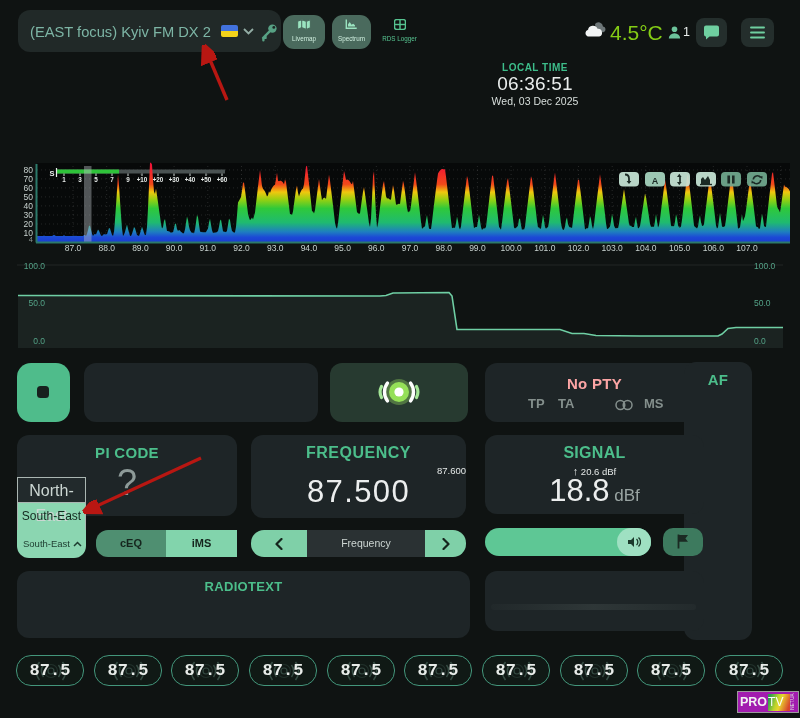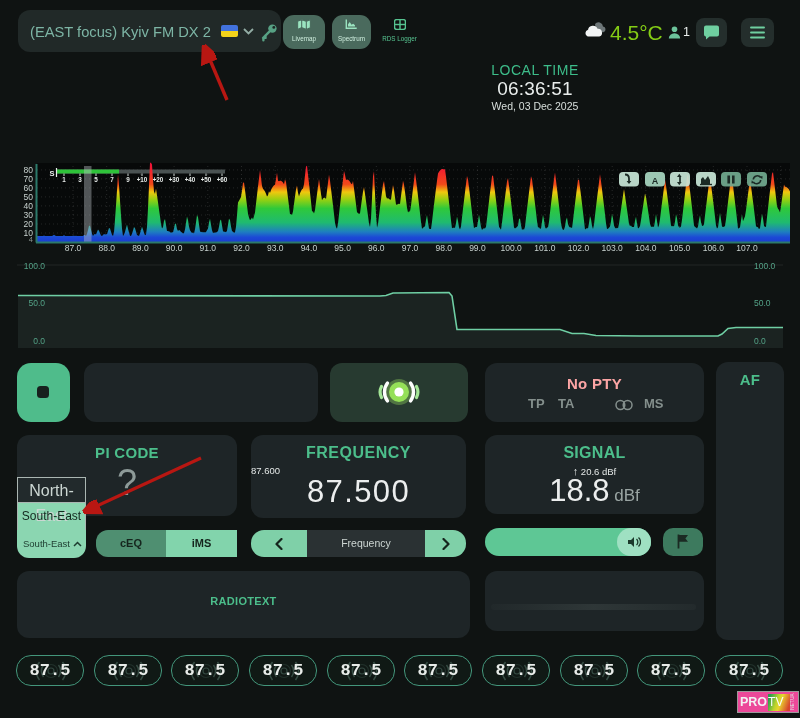--- a/index.html
+++ b/index.html
@@ -67,21 +67,21 @@
   <svg width="15" height="13" viewBox="0 0 15 13" style="margin:8px 0 0 9px">
       <g stroke="#6fcfa0" stroke-width="1.9" stroke-linecap="round">
         <line x1="1" y1="1.5" x2="14" y2="1.5"></line>
         <line x1="1" y1="6.5" x2="14" y2="6.5"></line>
         <line x1="1" y1="11.5" x2="14" y2="11.5"></line>
       </g>
     </svg>
 </div>
 
 <div class="abs" style="left:435px;top:62px;width:200px;text-align:center">
-  <div style="font-size:14px;font-weight:normal;color:#3dbd8a;letter-spacing:0.5px">LOCAL TIME</div>
+  <div style="font-size:10px;font-weight:bold;color:#3dbd8a;letter-spacing:0.5px">LOCAL TIME</div>
   <div style="font-size:19px;color:#e9edec;margin-top:0px;letter-spacing:0.2px">06:36:51</div>
   <div style="font-size:10.5px;color:#d8dfdc;margin-top:0px">Wed, 03 Dec 2025</div>
 </div>
 
 <svg width="800" height="258" viewBox="0 0 800 258" style="position:absolute;left:0;top:0">
 <defs>
 <linearGradient id="spec" x1="0" y1="164" x2="0" y2="242" gradientUnits="userSpaceOnUse">
 <stop offset="0" stop-color="#f01038"></stop>
 <stop offset="0.26" stop-color="#f2491a"></stop>
 <stop offset="0.36" stop-color="#f0c80e"></stop>
@@ -240,31 +240,31 @@
   <div style="position:absolute;left:0;top:33px;width:100%;height:18px;color:#848f8c;font-weight:bold;font-size:13px">
     <span style="position:absolute;left:43px">TP</span>
     <span style="position:absolute;left:73px">TA</span>
     <svg width="18" height="12" viewBox="0 0 18 12" style="position:absolute;left:130px;top:2.5px">
         <circle cx="5.4" cy="6" r="4.4" fill="none" stroke="#848f8c" stroke-width="1.5"></circle>
         <circle cx="12.6" cy="6" r="4.4" fill="none" stroke="#848f8c" stroke-width="1.5"></circle>
       </svg>
     <span style="position:absolute;left:159px">MS</span>
   </div>
 </div>
-<div class="panel" style="left:716px;top:362px;width:68px;height:278px">
+<div class="panel" style="left:684px;top:362px;width:68px;height:278px">
   <div class="phead" style="font-size:15px">AF</div>
 </div>
 
 <div class="panel" style="left:17px;top:435px;width:220px;height:81px">
   <div class="phead">PI CODE</div>
   <div style="text-align:center;font-size:36px;color:#8d9a98;margin-top:1px">?</div>
 </div>
 <div class="panel" style="left:251px;top:435px;width:215px;height:83px">
   <div class="phead" style="font-size:16px;letter-spacing:0.5px">FREQUENCY</div>
-  <div style="text-align:left;font-size:9.5px;color:#e4e8e7;margin-top:3px">87.600</div>
+  <div style="text-align:right;font-size:9.5px;color:#e4e8e7;margin-top:3px">87.600</div>
   <div style="text-align:center;font-size:31px;color:#eceeee;margin-top:-2px;letter-spacing:1.4px">87.500</div>
 </div>
 <div class="panel" style="left:485px;top:435px;width:219px;height:79px">
   <div class="phead" style="font-size:16px">SIGNAL</div>
   <div style="text-align:center;font-size:9.5px;color:#e4e8e7;margin-top:3px"><span style="font-size:11px">↑</span> 20.6 dBf</div>
   <div style="text-align:center;margin-top:-4px"><span style="font-size:31px;color:#eceeee">18.8</span><span style="font-size:17px;color:#9aa5a3"> dBf</span></div>
 </div>
 
 <div class="abs" style="left:96px;top:530px;width:157px;height:27px;border-radius:12px;overflow:hidden;display:flex">
   <div style="width:70px;background:#4f8f71;color:#15251d;font-weight:bold;font-size:11px;text-align:center;line-height:27px">cEQ</div>
@@ -291,21 +291,21 @@
     </svg>
 </div>
 <div class="abs" style="left:663px;top:528px;width:40px;height:28px;background:#3d7a5e;border-radius:10px">
   <svg width="12" height="15" viewBox="0 0 12 15" style="margin:6px 0 0 14px">
       <line x1="1.5" y1="0.5" x2="1.5" y2="14.5" stroke="#1b2a23" stroke-width="1.8"></line>
       <path d="M1.5,1 l9.5,0 -2.6,3.4 2.6,3.4 -9.5,0 z" fill="#1b2a23"></path>
     </svg>
 </div>
 
 <div class="panel" style="left:17px;top:571px;width:453px;height:67px">
-  <div class="phead" style="font-size:11px;padding-top:24px">RADIOTEXT</div>
+  <div class="phead" style="font-size:13px;padding-top:8px">RADIOTEXT</div>
 </div>
 <div class="panel" style="left:485px;top:571px;width:219px;height:60px">
   <div style="position:absolute;left:6px;top:33px;width:205px;height:6px;background:linear-gradient(90deg,rgba(190,210,200,0.02),rgba(190,210,200,0.10),rgba(190,210,200,0.03));border-radius:3px"></div>
 </div>
 
 <div class="abs" style="left:17px;top:477px;width:69px;height:81px;background:#8bd6b1;border-radius:0 0 12px 12px">
   <div style="position:absolute;left:0;top:0;width:69px;height:26px;background:#222a2c;border:1px solid #aab6b2;color:#ccd7d3;font-size:16px;text-align:center;line-height:25px">North-East</div>
   <div style="position:absolute;left:0;top:26px;width:69px;height:27px;border:1px solid #aab6b2;border-top:none;border-bottom:none;color:#14291f;font-size:12px;text-align:center;line-height:26px">South-East</div>
   <div style="position:absolute;left:0;top:56px;width:69px;color:#1d3c2f;font-size:9.5px;text-align:left;padding-left:6px;line-height:21px">South-East <svg width="9" height="6" viewBox="0 0 9 6" style="position:absolute;right:4px;top:8px">
         <path d="M1,5 L4.5,1.5 L8,5" stroke="#1d3c2f" stroke-width="1.5" fill="none"></path>
@@ -376,21 +376,21 @@
 </svg>
 <span>87.5</span></div>
 <div class="pill" style="left:715px">
 <svg width="44" height="26" viewBox="0 0 44 26" style="position:absolute;left:12px;top:2px;opacity:0.5">
 <circle cx="22" cy="13" r="3" fill="none" stroke="#54756a" stroke-width="1.2"></circle>
 <circle cx="22" cy="13" r="6.5" fill="none" stroke="#49685d" stroke-width="1.2" opacity="0.6"></circle>
 <path d="M14.5,7 a9.5,9.5 0 0 0 0,12 M10.5,4 a14.5,14.5 0 0 0 0,18 M29.5,7 a9.5,9.5 0 0 1 0,12 M33.5,4 a14.5,14.5 0 0 1 0,18" fill="none" stroke="#5d7f72" stroke-width="1.5"></path>
 </svg>
 <span>87.5</span></div>
 
-<div class="abs" style="left:737px;top:691px;width:62px;height:22px;background:#ec4899;border:1.5px solid #9a9a9a;display:flex;align-items:center">
+<div class="abs" style="left:737px;top:691px;width:62px;height:22px;background:#a21caf;border:1.5px solid #9a9a9a;display:flex;align-items:center">
   <span style="font-size:12.5px;font-weight:bold;color:#f2f2f2;margin-left:2px">PRO</span>
   <span style="position:relative;display:inline-block;width:22px;height:17px;margin-left:1px;background:linear-gradient(110deg,#2d9e4e 10%,#bcd42c 40%,#e8d52e 55%,#d8452c 90%);">
     <span style="position:absolute;left:0px;top:1px;font-size:12px;font-weight:normal;color:#fdfdfd">TV</span>
   </span>
   <svg width="8" height="19" viewBox="0 0 8 19" style="position:absolute;right:0;top:0">
       <text x="4" y="9.5" transform="rotate(-90 4 9.5)" font-size="4.6" fill="#e0e0e0" text-anchor="middle" font-family="Liberation Sans">NET.UA</text>
     </svg>
 </div>
 
 <svg class="abs" style="left:0;top:0;pointer-events:none" width="800" height="718" viewBox="0 0 800 718">

